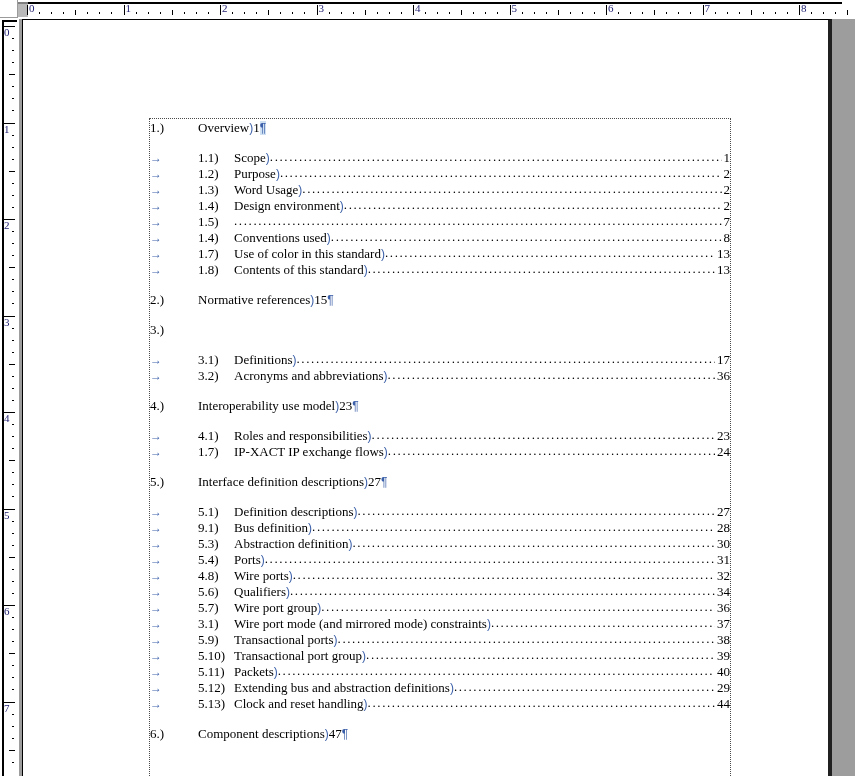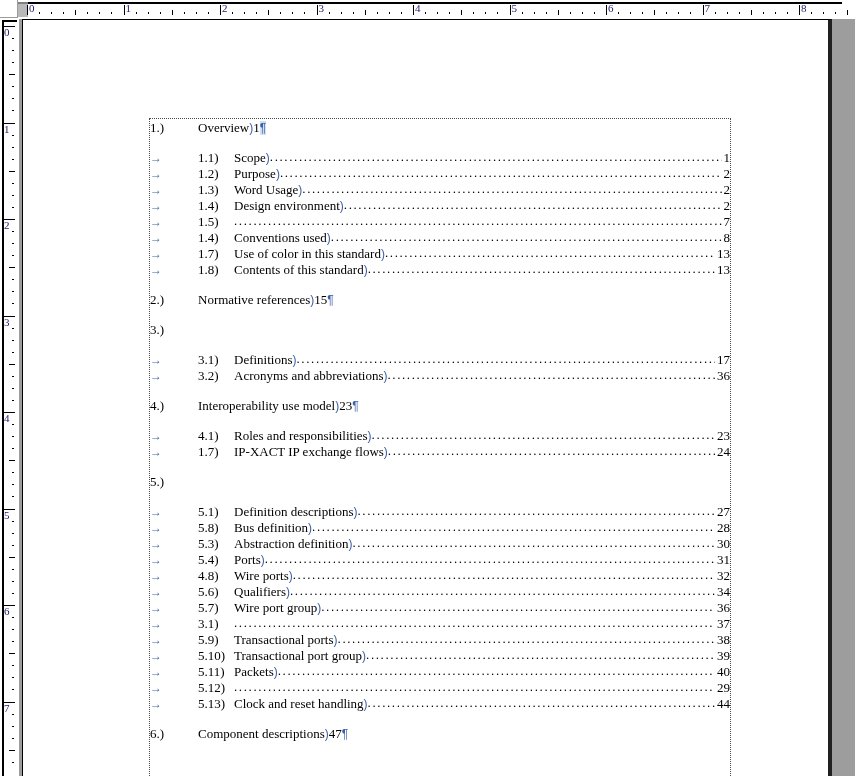--- a/index.html
+++ b/index.html
@@ -579,36 +579,37 @@
               <span class="leader-row">
                 <span class="leader-text">IP-XACT IP exchange flows<span class="fmark">)</span></span>
                 <span class="leader-dots">.......................................................................................................................</span>
                 <span class="leader-page">24</span>
               </span>
             </span>
           </div>
           <div class="gap"></div>
           <div class="entry lvl1">
             <span class="l1-num">5.)</span>
+            <span class="l1-title">Interface definition descriptions<span class="fmark">)</span><span>27</span><span class="pilcrow">¶</span></span>
           </div>
           <div class="gap"></div>
           <div class="entry lvl2">
             <span class="tabmark">→</span>
             <span class="l2-num">5.1)</span>
             <span class="l2-leaders">
               <span class="leader-row">
                 <span class="leader-text">Definition descriptions<span class="fmark">)</span></span>
                 <span class="leader-dots">.......................................................................................................................</span>
                 <span class="leader-page">27</span>
               </span>
             </span>
           </div>
           <div class="entry lvl2">
             <span class="tabmark">→</span>
-            <span class="l2-num">5.8)</span>
+            <span class="l2-num">9.1)</span>
             <span class="l2-leaders">
               <span class="leader-row">
                 <span class="leader-text">Bus definition<span class="fmark">)</span></span>
                 <span class="leader-dots">.......................................................................................................................</span>
                 <span class="leader-page">28</span>
               </span>
             </span>
           </div>
           <div class="entry lvl2">
             <span class="tabmark">→</span>
@@ -663,20 +664,21 @@
                 <span class="leader-dots">.......................................................................................................................</span>
                 <span class="leader-page">36</span>
               </span>
             </span>
           </div>
           <div class="entry lvl2">
             <span class="tabmark">→</span>
             <span class="l2-num">3.1)</span>
             <span class="l2-leaders">
               <span class="leader-row">
+                <span class="leader-text">Wire port mode (and mirrored mode) constraints<span class="fmark">)</span></span>
                 <span class="leader-dots">.......................................................................................................................</span>
                 <span class="leader-page">37</span>
               </span>
             </span>
           </div>
           <div class="entry lvl2">
             <span class="tabmark">→</span>
             <span class="l2-num">5.9)</span>
             <span class="l2-leaders">
               <span class="leader-row">
@@ -706,20 +708,21 @@
                 <span class="leader-dots">.......................................................................................................................</span>
                 <span class="leader-page">40</span>
               </span>
             </span>
           </div>
           <div class="entry lvl2">
             <span class="tabmark">→</span>
             <span class="l2-num">5.12)</span>
             <span class="l2-leaders">
               <span class="leader-row">
+                <span class="leader-text">Extending bus and abstraction definitions<span class="fmark">)</span></span>
                 <span class="leader-dots">.......................................................................................................................</span>
                 <span class="leader-page">29</span>
               </span>
             </span>
           </div>
           <div class="entry lvl2">
             <span class="tabmark">→</span>
             <span class="l2-num">5.13)</span>
             <span class="l2-leaders">
               <span class="leader-row">

